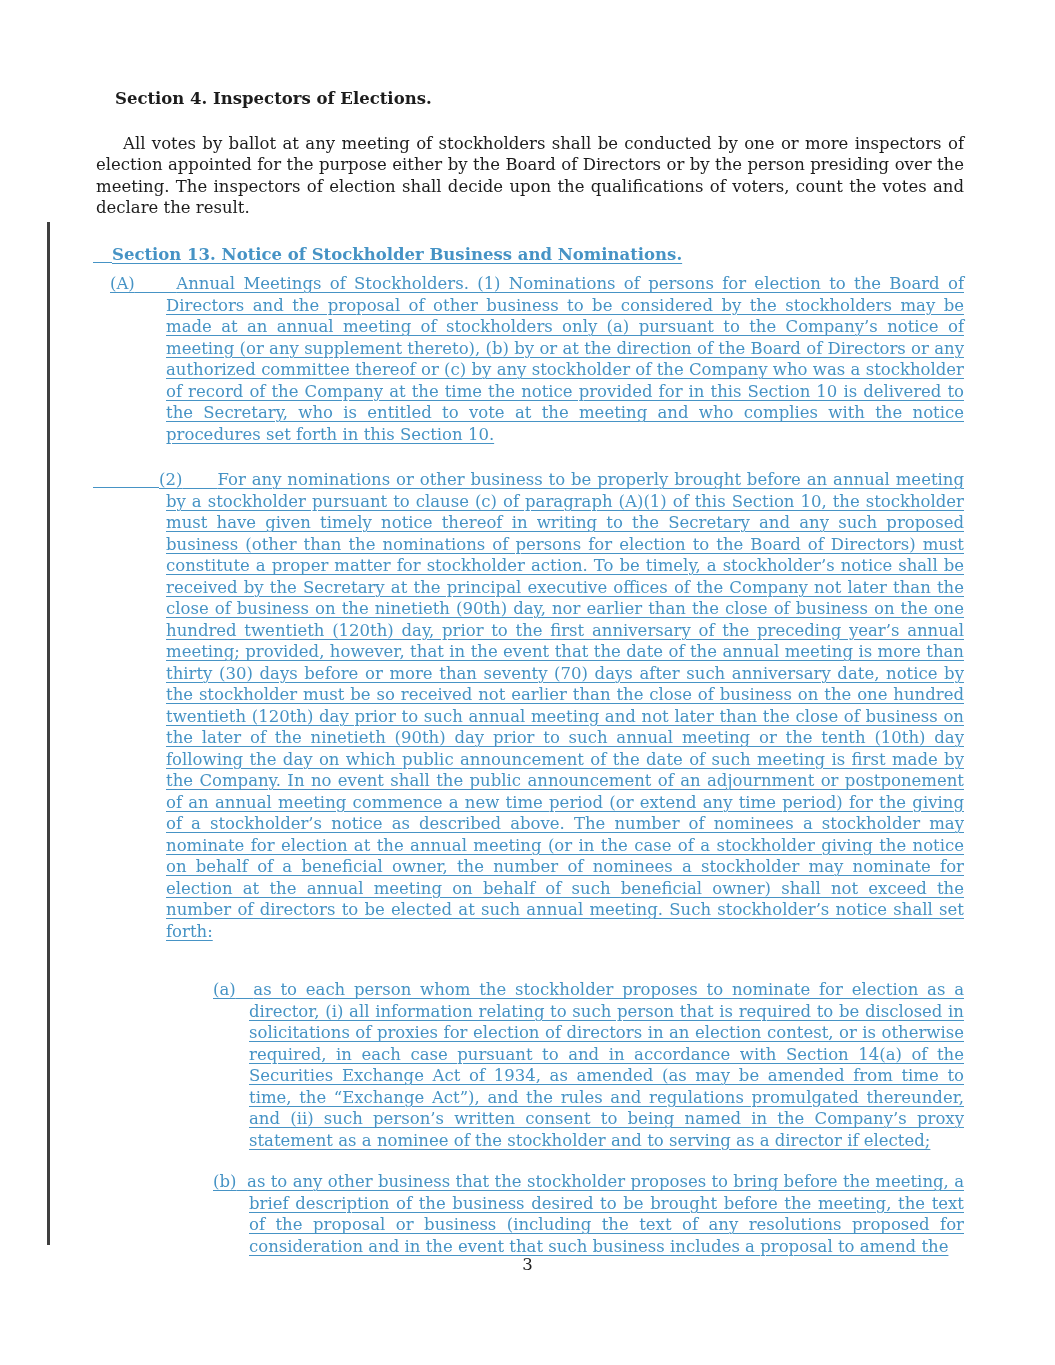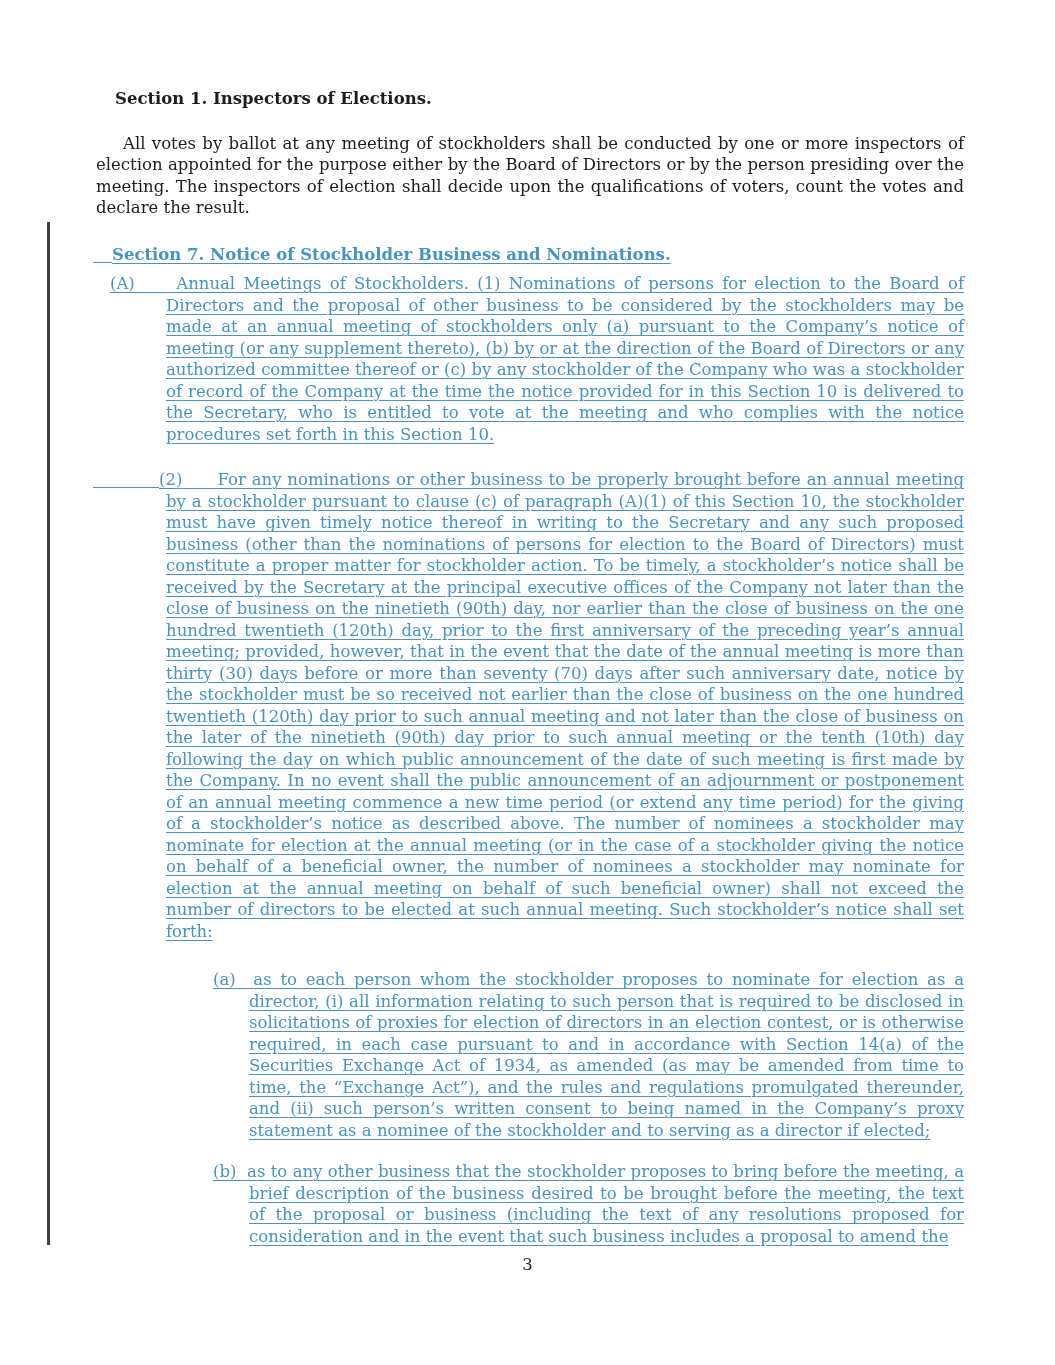--- a/index.html
+++ b/index.html
@@ -47,21 +47,21 @@
     text-decoration-thickness: 1px;
     text-underline-offset: 3px;
   }
   .para {
     margin: 24px 0 0 0;
     text-align: justify;
     color: var(--accent);
   }
   .pA { padding-left: 78px;  text-indent: -56px; margin-top: 8px; }
   .p2 { padding-left: 78px;  text-indent: -73px; }
-  .pa { margin-top: 27px; padding-left: 161px; text-indent: -36px; }
+  .pa { margin-top: 37px; padding-left: 161px; text-indent: -36px; }
   .pb { margin-top: 20px; padding-left: 161px; text-indent: -36px; }
   .lead {
     display: inline-block;
     height: 14px;
     border-bottom: 1px solid var(--accent);
     margin-bottom: -3px;
   }
   .lead-heading { width: 19px; }
   .lead-p2 { width: 66px; }
   .gap { white-space: pre; }
@@ -84,25 +84,25 @@
 </style>
 </head>
 <body>
 
 <div class="page">
 
   <div class="change-bar"></div>
 
   <div class="content">
 
-    <h2 class="s9-heading">Section 1. Inspectors of Elections.</h2>
+    <h2 class="s9-heading">Section 4. Inspectors of Elections.</h2>
 
     <p class="s9-body">All votes by ballot at any meeting of stockholders shall be conducted by one or more inspectors of election appointed for the purpose either by the Board of Directors or by the person presiding over the meeting.  The inspectors of election shall decide upon the qualifications of voters, count the votes and declare the result.</p>
 
-    <h2 class="s10-heading"><span class="lead lead-heading"></span><span class="ins">Section 7. Notice of Stockholder Business and Nominations.</span></h2>
+    <h2 class="s10-heading"><span class="lead lead-heading"></span><span class="ins">Section 13. Notice of Stockholder Business and Nominations.</span></h2>
 
     <p class="para pA"><span class="ins"><span>(A)</span><span class="gap">&nbsp;&nbsp;&nbsp;&nbsp;&nbsp;</span><span>Annual Meetings of Stockholders.  (1) Nominations of persons for election to the Board of Directors and the proposal of other business to be considered by the stockholders may be made at an annual meeting of stockholders only (a) pursuant to the Company’s notice of meeting (or any supplement thereto), (b) by or at the direction of the Board of Directors or any authorized committee thereof or (c) by any stockholder of the Company who was a stockholder of record of the Company at the time the notice provided for in this Section 10 is delivered to the Secretary, who is entitled to vote at the meeting and who complies with the notice procedures set forth in this Section 10.</span></span></p>
 
     <p class="para p2"><span class="lead lead-p2"></span><span class="ins"><span>(2)</span><span class="gap">&nbsp;&nbsp;&nbsp;&nbsp;&nbsp;&nbsp;</span><span>For any nominations or other business to be properly brought before an annual meeting by a stockholder pursuant to clause (c) of paragraph (A)(1) of this Section 10, the stockholder must have given timely notice thereof in writing to the Secretary and any such proposed business (other than the nominations of persons for election to the Board of Directors) must constitute a proper matter for stockholder action.  To be timely, a stockholder’s notice shall be received by the Secretary at the principal executive offices of the Company not later than the close of business on the ninetieth (90th) day, nor earlier than the close of business on the one hundred twentieth (120th) day, prior to the first anniversary of the preceding year’s annual meeting; provided, however, that in the event that the date of the annual meeting is more than thirty (30) days before or more than seventy (70) days after such anniversary date, notice by the stockholder must be so received not earlier than the close of business on the one hundred twentieth (120th) day prior to such annual meeting and not later than the close of business on the later of the ninetieth (90th) day prior to such annual meeting or the tenth (10th) day following the day on which public announcement of the date of such meeting is first made by the Company.  In no event shall the public announcement of an adjournment or postponement of an annual meeting commence a new time period (or extend any time period) for the giving of a stockholder’s notice as described above.  The number of nominees a stockholder may nominate for election at the annual meeting (or in the case of a stockholder giving the notice on behalf of a beneficial owner, the number of nominees a stockholder may nominate for election at the annual meeting on behalf of such beneficial owner) shall not exceed the number of directors to be elected at such annual meeting.  Such stockholder’s notice shall set forth:</span></span></p>
 
     <p class="para pa"><span class="ins"><span>(a)</span><span class="gap">&nbsp;&nbsp;</span><span>as to each person whom the stockholder proposes to nominate for election as a director, (i) all information relating to such person that is required to be disclosed in solicitations of proxies for election of directors in an election contest, or is otherwise required, in each case pursuant to and in accordance with Section 14(a) of the Securities Exchange Act of 1934, as amended (as may be amended from time to time, the “Exchange Act”), and the rules and regulations promulgated thereunder, and (ii) such person’s written consent to being named in the Company’s proxy statement as a nominee of the stockholder and to serving as a director if elected;</span></span></p>
 
     <p class="para pb"><span class="ins"><span>(b)</span><span class="gap">&nbsp;&nbsp;</span><span>as to any other business that the stockholder proposes to bring before the meeting, a brief description of the business desired to be brought before the meeting, the text of the proposal or business (including the text of any resolutions proposed for consideration and in the event that such business includes a proposal to amend the</span></span></p>
 
   </div>

